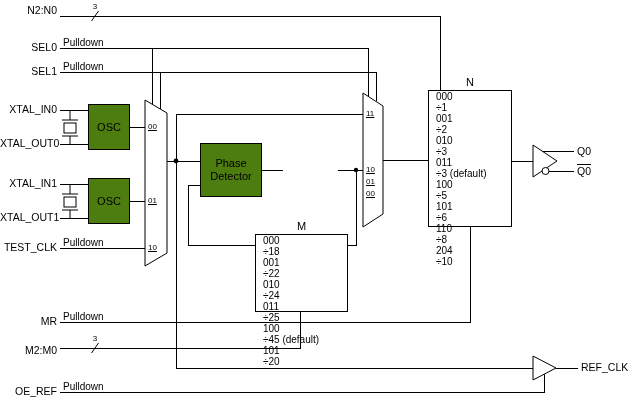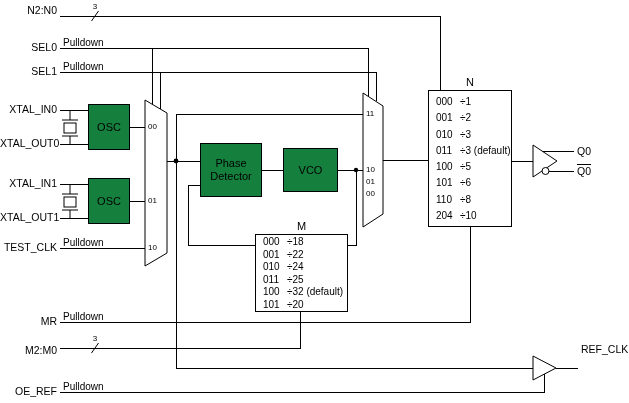--- a/index.html
+++ b/index.html
@@ -3,28 +3,28 @@
 <meta charset="utf-8">
 <style>
   html,body{margin:0;padding:0;background:#fff;}
   .canvas{position:relative;width:629px;height:403px;background:#fff;
           font-family:"Liberation Sans",sans-serif;color:#000;overflow:hidden;}
   .canvas svg{position:absolute;top:0;left:0;}
   .pin{position:absolute;font-size:10.5px;line-height:13px;height:13px;white-space:nowrap;}
   .pin.left{left:0;width:57px;text-align:right;}
   .pulldown{position:absolute;left:63px;font-size:10px;line-height:9px;}
   .bus-width{position:absolute;font-size:8px;line-height:9px;width:10px;text-align:center;}
-  .block{position:absolute;border:1px solid #000;background:#15803d;box-sizing:border-box;
+  .block{position:absolute;border:1px solid #000;background:#4d7c0f;box-sizing:border-box;
          display:flex;align-items:center;justify-content:center;
          font-size:11px;line-height:13px;text-align:center;}
   .divider-box{position:absolute;border:1px solid #000;background:#fff;box-sizing:border-box;
          display:flex;flex-direction:column;justify-content:space-evenly;padding-left:7px;}
-  .drow{display:flex;font-size:10px;line-height:11px;white-space:nowrap;}
+  .drow{display:flex;font-size:10px;line-height:11px;white-space:nowrap;flex-direction:column;}
   .drow .code{width:24px;}
-  .muxlabel{position:absolute;font-size:8px;line-height:9px;}
+  .muxlabel{position:absolute;font-size:8px;line-height:9px;text-decoration:underline;}
   .title{position:absolute;font-size:11px;line-height:12px;text-align:center;}
   .overline{text-decoration:overline;}
 </style>
 </head>
 <body>
 
 <div class="canvas">
 
   <svg width="629" height="403" viewBox="0 0 629 403">
     <g stroke="#000" stroke-width="1" fill="none" shape-rendering="crispEdges">
@@ -91,35 +91,34 @@
   <div class="pin left" style="top:137px">XTAL_OUT0</div>
   <div class="pin left" style="top:177px">XTAL_IN1</div>
   <div class="pin left" style="top:211px">XTAL_OUT1</div>
   <div class="pin left" style="top:241px">TEST_CLK</div>
   <div class="pin left" style="top:315px">MR</div>
   <div class="pin left" style="top:344px">M2:M0</div>
   <div class="pin left" style="top:385px">OE_REF</div>
 
   <div class="pin" style="left:577px;top:145px">Q0</div>
   <div class="pin overline" style="left:577px;top:165px">Q0</div>
-  <div class="pin" style="left:581px;top:343px">REF_CLK</div>
+  <div class="pin" style="left:581px;top:361px">REF_CLK</div>
 
   <div class="pulldown" style="top:38px">Pulldown</div>
   <div class="pulldown" style="top:62px">Pulldown</div>
   <div class="pulldown" style="top:238px">Pulldown</div>
   <div class="pulldown" style="top:312px">Pulldown</div>
   <div class="pulldown" style="top:382px">Pulldown</div>
 
   <div class="bus-width" style="left:90px;top:2px">3</div>
   <div class="bus-width" style="left:90px;top:334px">3</div>
 
   <div class="block" style="left:88px;top:104px;width:42px;height:46px">OSC</div>
   <div class="block" style="left:88px;top:178px;width:42px;height:46px">OSC</div>
   <div class="block" style="left:200px;top:143px;width:62px;height:54px;padding:16px 4px">Phase Detector</div>
-  <div class="block" style="left:283px;top:148px;width:55px;height:44px">VCO</div>
 
   <div class="muxlabel" style="left:148px;top:122px">00</div>
   <div class="muxlabel" style="left:148px;top:196px">01</div>
   <div class="muxlabel" style="left:148px;top:243px">10</div>
   <div class="muxlabel" style="left:366px;top:109px">11</div>
   <div class="muxlabel" style="left:366px;top:165px">10</div>
   <div class="muxlabel" style="left:366px;top:177px">01</div>
   <div class="muxlabel" style="left:366px;top:189px">00</div>
 
   <div class="title" style="left:428px;top:76px;width:84px">N</div>
@@ -171,21 +170,21 @@
     <div class="drow">
         <span class="code">010</span>
         <span>÷24</span>
       </div>
     <div class="drow">
         <span class="code">011</span>
         <span>÷25</span>
       </div>
     <div class="drow">
         <span class="code">100</span>
-        <span>÷32 (default)</span>
+        <span>÷45 (default)</span>
       </div>
     <div class="drow">
         <span class="code">101</span>
         <span>÷20</span>
       </div>
   </div>
 
 </div>
 
 </body></html>

